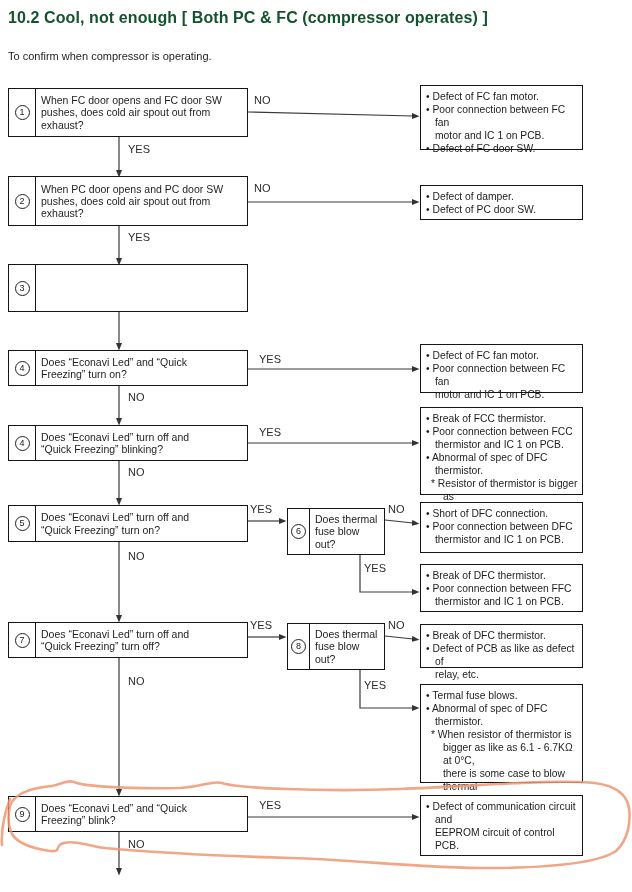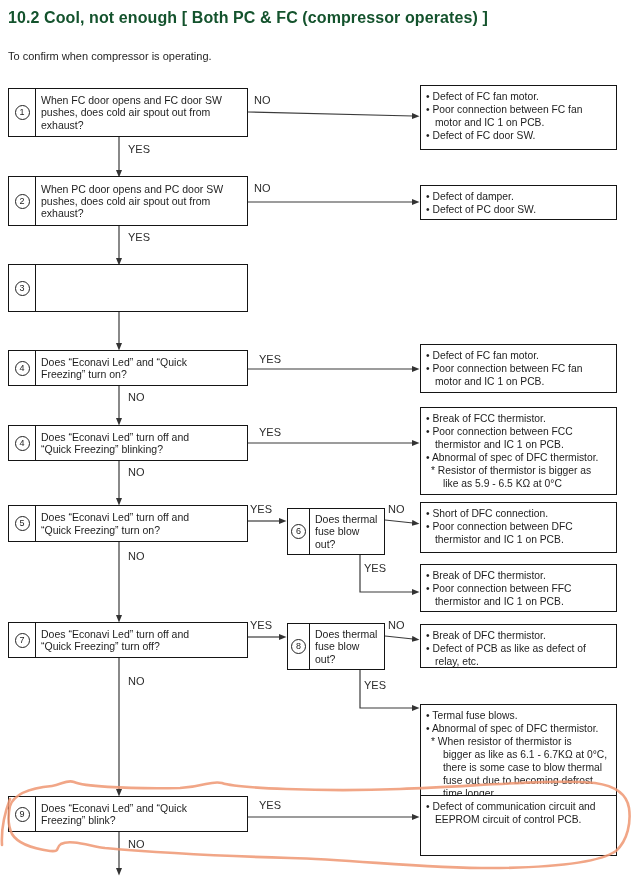--- a/index.html
+++ b/index.html
@@ -29,21 +29,21 @@
     display:block; width:13px; height:13px; border:1px solid #222; border-radius:50%;
     font-size:9px; line-height:13px; text-align:center; color:#222;
   }
   .qtext {
     flex:1; display:flex; align-items:center; padding:2px 3px 2px 5px;
     font-size:10.5px; line-height:12.3px; white-space:pre-line; color:#1d1d1d;
   }
 
   
   .rbox {
-    position:absolute; left:420px; width:197px; box-sizing:border-box;
+    position:absolute; left:420px; width:163px; box-sizing:border-box;
     border:1.3px solid #151515; background:#fff; padding:4px 1px 20px 5px;
     font-size:10.3px; line-height:13px; color:#1d1d1d;
   }
   .rline { padding-left:9px; text-indent:-9px; white-space:pre-line; }
   .rline.note { padding-left:17px; text-indent:-12px; }
 
   
   .lbl { position:absolute; font-size:11px; color:#2c2c2c; }
 
   svg.connectors, svg.annotation { position:absolute; left:0; top:0; }
@@ -202,21 +202,21 @@
   <div class="rbox" style="top:564px;height:48px">
       <div class="rline">• Break of DFC thermistor.</div>
       <div class="rline">• Poor connection between FFC
 thermistor and IC 1 on PCB.</div>
     </div>
   <div class="rbox" style="top:624px;height:44px">
       <div class="rline">• Break of DFC thermistor.</div>
       <div class="rline">• Defect of PCB as like as defect of
 relay, etc.</div>
     </div>
-  <div class="rbox" style="top:704px;height:99px">
+  <div class="rbox" style="top:684px;height:99px">
       <div class="rline">• Termal fuse blows.</div>
       <div class="rline">• Abnormal of spec of DFC thermistor.</div>
       <div class="rline note">* When resistor of thermistor is
 bigger as like as 6.1 - 6.7KΩ at 0°C,
 there is some case to blow thermal
 fuse out due to becoming defrost
 time longer.</div>
     </div>
   <div class="rbox" style="top:795px;height:61px">
       <div class="rline">• Defect of communication circuit and

